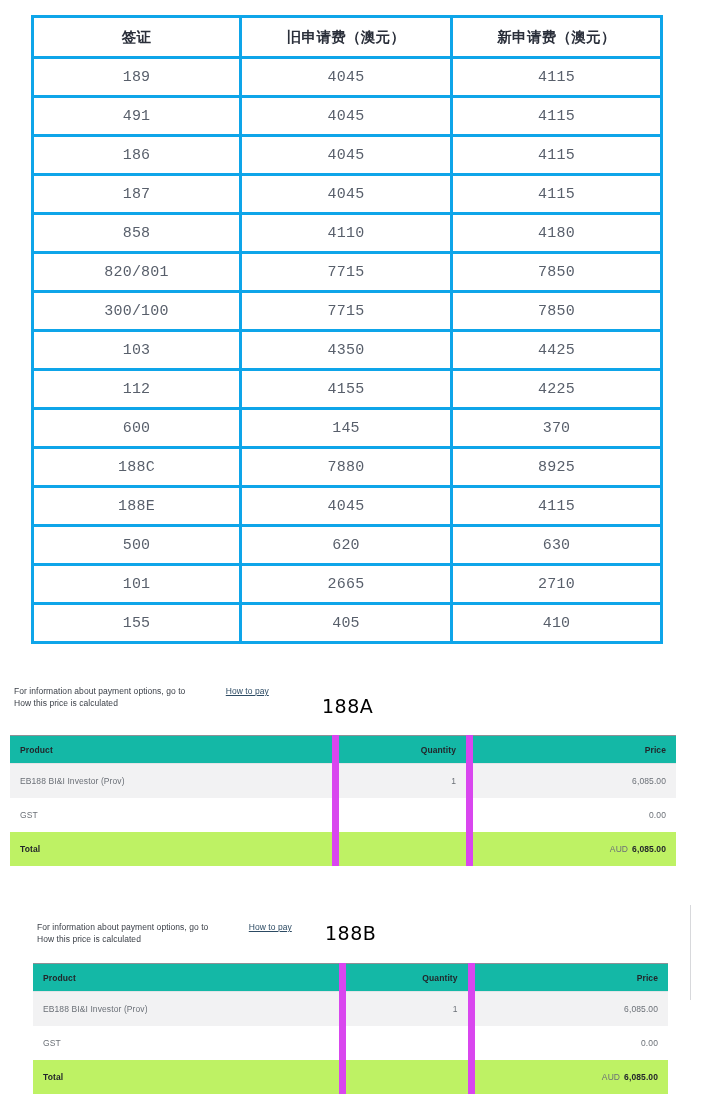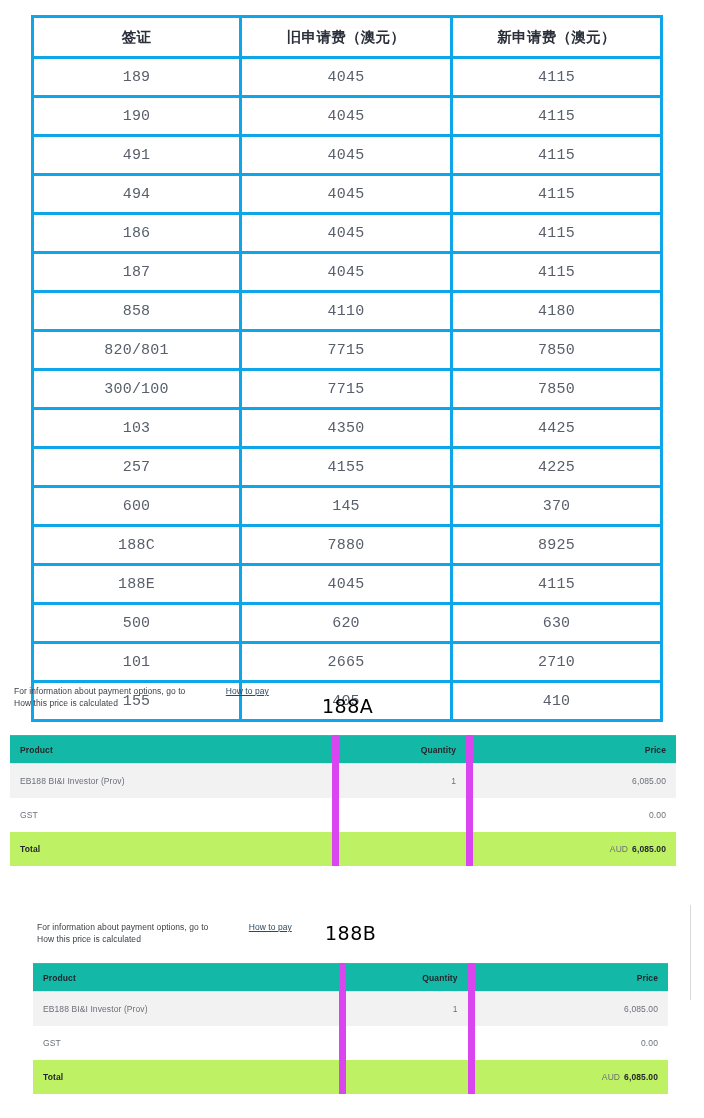--- a/index.html
+++ b/index.html
@@ -158,31 +158,21 @@
         <th>新申请费（澳元）</th>
       </tr>
     </thead>
     <tbody id="fee-body">
         <tr>
           <td>189</td>
           <td>4045</td>
           <td>4115</td>
         </tr>
         <tr>
-          <td>190</td>
-          <td>4045</td>
-          <td>4115</td>
-        </tr>
-        <tr>
           <td>491</td>
-          <td>4045</td>
-          <td>4115</td>
-        </tr>
-        <tr>
-          <td>494</td>
           <td>4045</td>
           <td>4115</td>
         </tr>
         <tr>
           <td>186</td>
           <td>4045</td>
           <td>4115</td>
         </tr>
         <tr>
           <td>187</td>
@@ -203,21 +193,21 @@
           <td>300/100</td>
           <td>7715</td>
           <td>7850</td>
         </tr>
         <tr>
           <td>103</td>
           <td>4350</td>
           <td>4425</td>
         </tr>
         <tr>
-          <td>257</td>
+          <td>112</td>
           <td>4155</td>
           <td>4225</td>
         </tr>
         <tr>
           <td>600</td>
           <td>145</td>
           <td>370</td>
         </tr>
         <tr>
           <td>188C</td>

